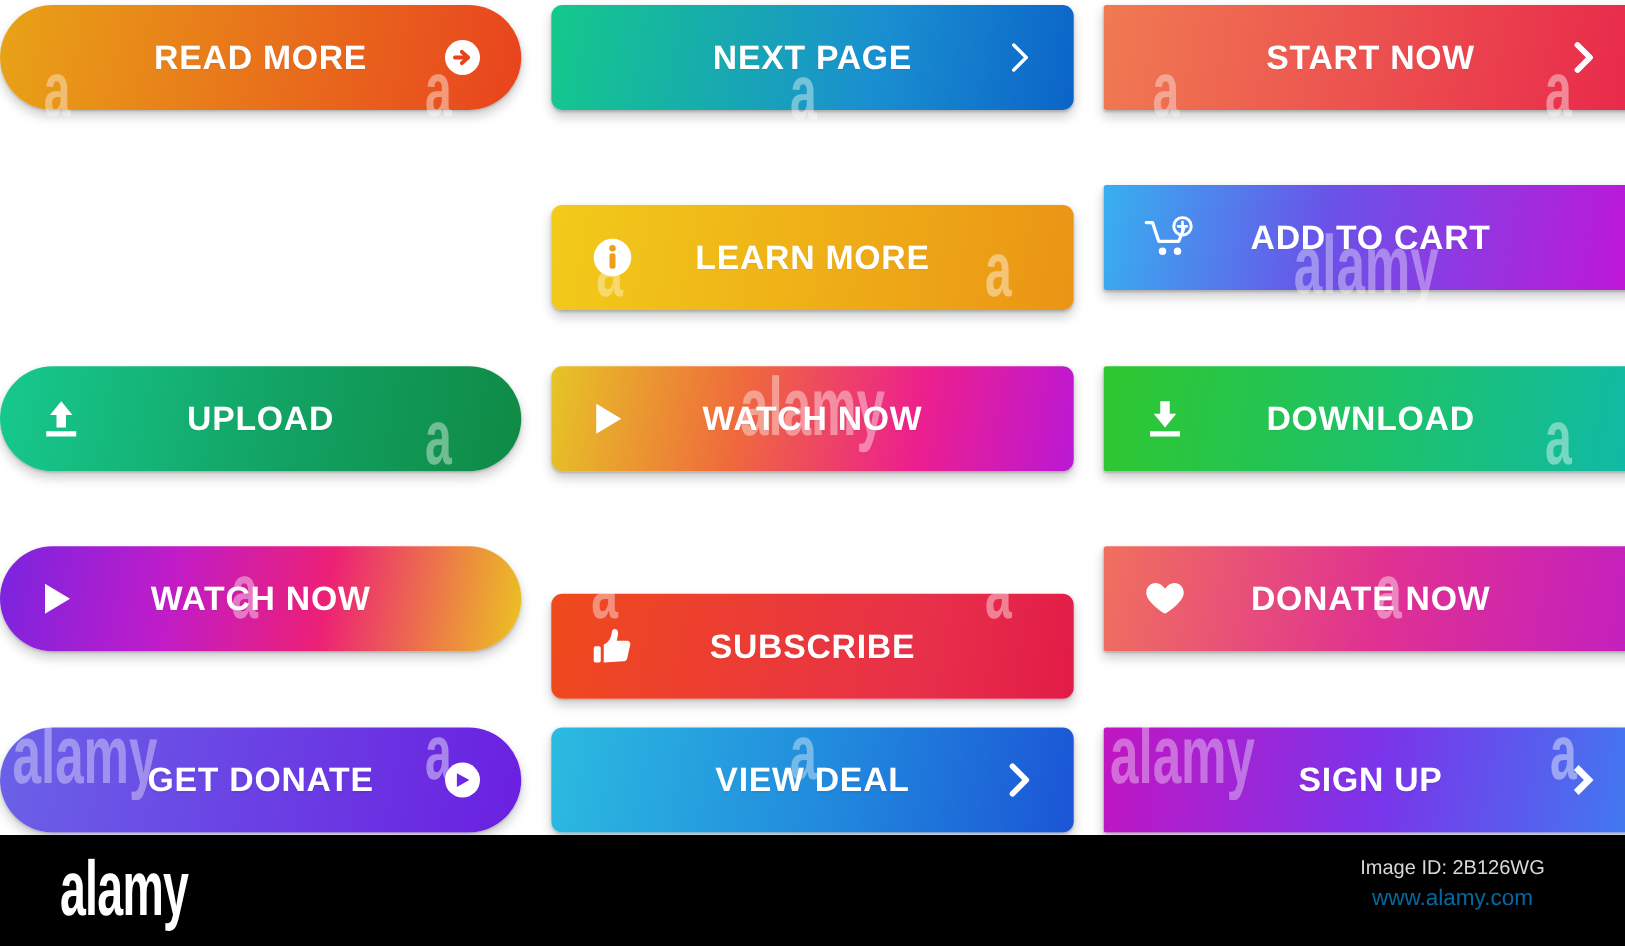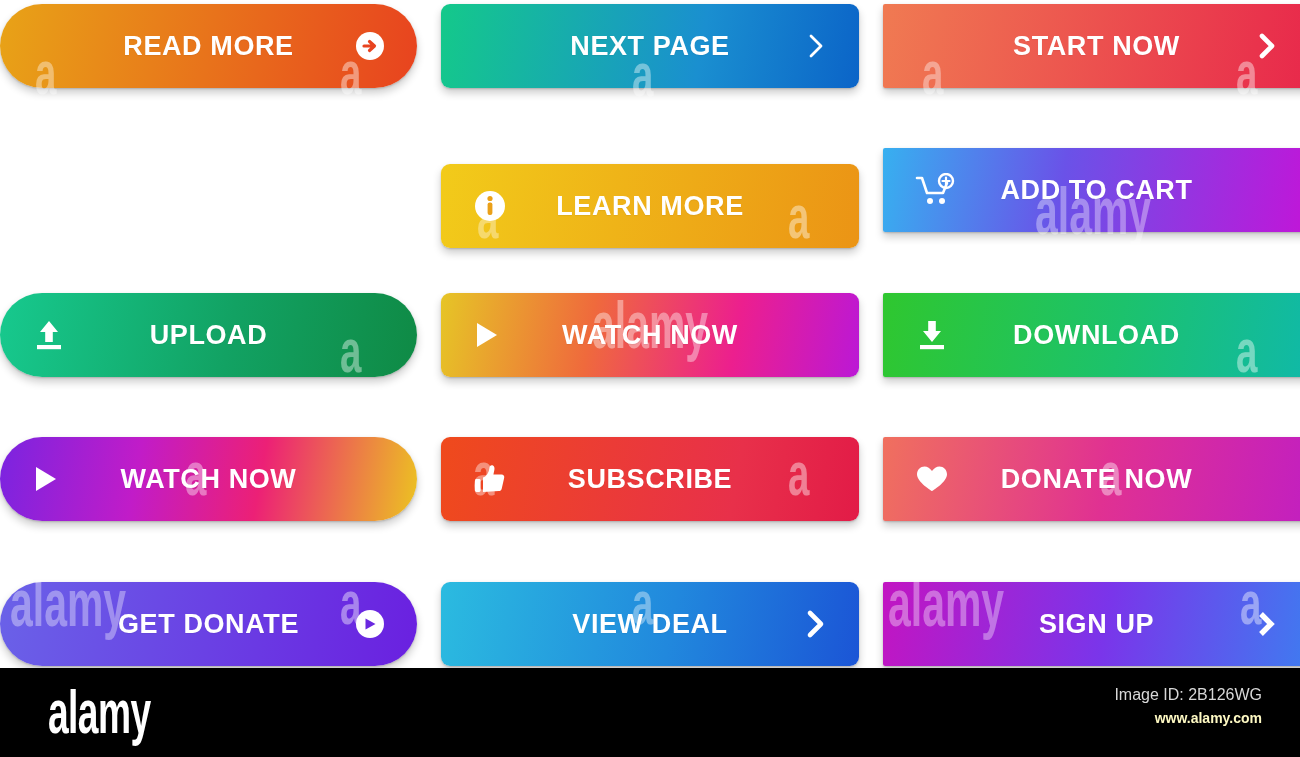--- a/index.html
+++ b/index.html
@@ -86,28 +86,28 @@
     font-family:"Liberation Sans",sans-serif;
     font-weight:bold;
     font-size:62px;
     letter-spacing:-1px;
     line-height:1;
     transform:scaleX(.60);
     transform-origin:left top;
   }
   #footer-right{
     position:absolute;right:38px;top:16px;
-    text-align:right;width:200px;
+    text-align:center;width:200px;
   }
   #footer-image-id{
     color:#d8d8d8;font-size:16px;line-height:22px;
     font-family:"Liberation Sans",sans-serif;
   }
   #footer-url{
-    color:#fef9c3;font-size:14px;font-weight:bold;line-height:24px;
+    color:#0369a1;font-size:18px;font-weight:normal;line-height:24px;
     font-family:"Liberation Sans",sans-serif;
   }
 </style>
 </head>
 <body>
 
 <div id="buttons-grid">
 
   <div class="btn pill c1 r1" style="background:linear-gradient(100deg,#e8a317 0%,#e8431f 100%);">
     <span class="label">READ MORE</span>
@@ -193,21 +193,21 @@
 
   <div class="btn pill c1 r4" style="background:linear-gradient(100deg,#7a24e0 0%,#c11cc8 33%,#ec2076 62%,#ecc421 100%);">
     <span class="label">WATCH NOW</span>
     <span class="icon icon-left">
       <svg width="28" height="30" viewBox="0 0 28 30">
         <path d="M4 3l20 12L4 27z" fill="#ffffff"></path>
       </svg>
     </span>
   </div>
 
-  <div class="btn round c2 r4" style="background:linear-gradient(100deg,#ef4a1c 0%,#e8304a 70%,#e21b47 100%);">
+  <div class="btn round c2 r4" style="background:linear-gradient(100deg,#ef4a1c 0%,#e8304a 70%,#e21b47 100%);margin-top:38px;">
     <span class="label">SUBSCRIBE</span>
     <span class="icon icon-left">
       <svg width="34" height="32" viewBox="0 0 34 32">
         <rect x="2" y="16" width="5.6" height="13" rx="1.4" fill="#ffffff"></rect>
         <path d="M10 29V14.5c3.6-1.4 6-5.2 6.4-9.6.2-2.2 1.6-3.2 3.2-2.6 1.6.6 2.2 2.3 1.8 4.4l-1 4.8h8.2c1.8 0 3 1.5 2.6 3.2l-2.5 11c-.3 1.4-1.5 2.3-2.9 2.3z" fill="#ffffff"></path>
       </svg>
     </span>
   </div>
 
   <div class="btn square c3 r4 bleed-r" style="background:linear-gradient(100deg,#f0705e 0%,#e03192 52%,#c21fc0 100%);">

